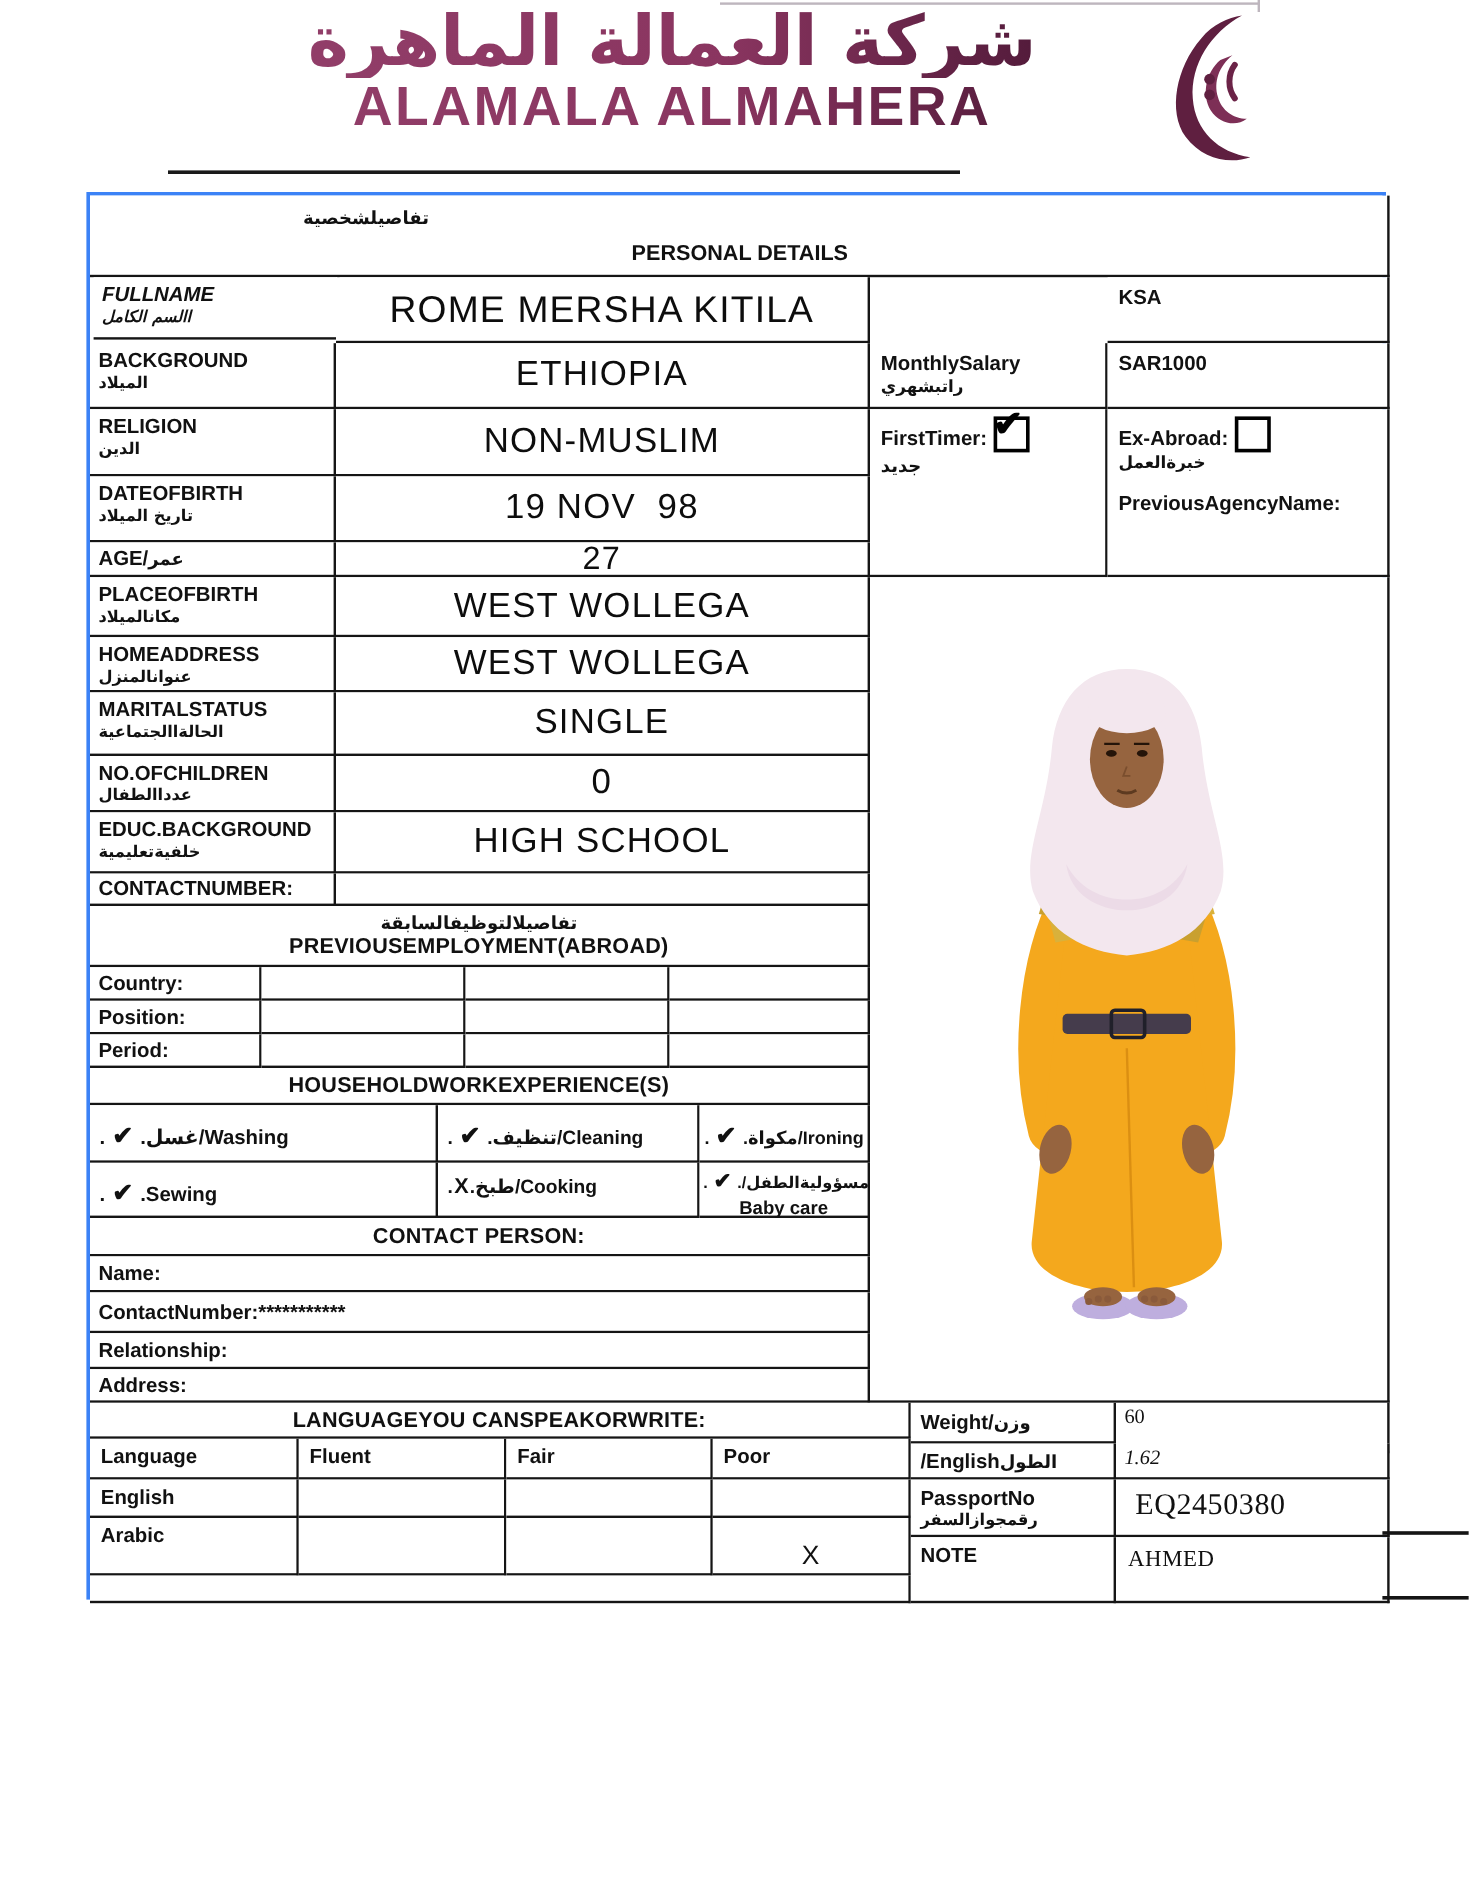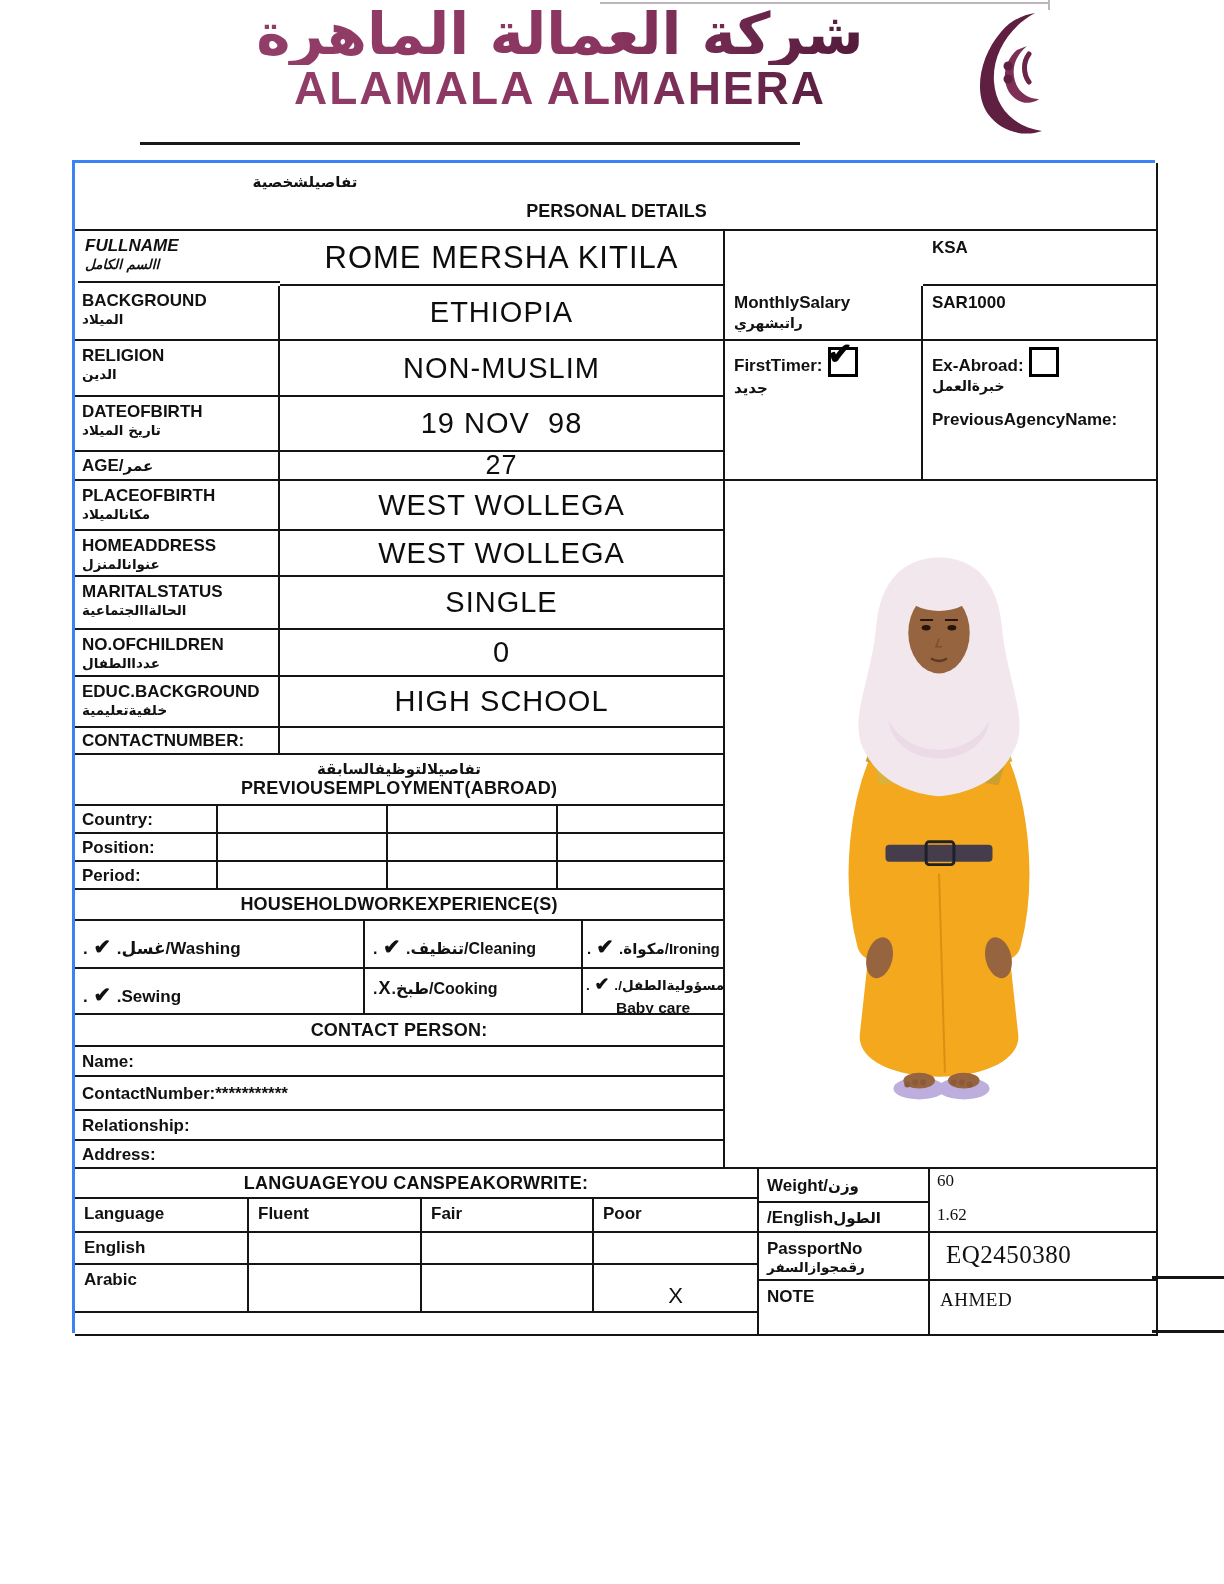--- a/index.html
+++ b/index.html
@@ -252,21 +252,21 @@
   <div class="cell" style="left:0;top:1150px;width:684px;height:23px;"></div>
 
   <div class="cell mlbl" style="left:684px;top:1006px;width:171px;height:34px;padding-top:7px;">
     <span>Weight/</span><span class="ar" style="font-size:15px;">وزن</span>
   </div>
   <div class="cell mval" style="left:855px;top:1006px;width:228px;height:42px;">60</div>
 
   <div class="cell mlbl" style="left:684px;top:1040px;width:171px;height:30px;padding-top:5px;">
     <span>/English</span><span class="ar" style="font-size:15px;">الطول</span>
   </div>
-  <div class="cell mval" style="left:855px;top:1040px;width:228px;height:30px;">1.62</div>
+  <div class="cell mval" style="left:855px;top:1040px;width:228px;height:30px;font-style:italic;">1.62</div>
 
   <div class="cell mlbl" style="left:684px;top:1070px;width:171px;height:48px;padding-top:6px;">
     <div>PassportNo</div>
     <div class="ar" style="font-size:13.5px;">رقمجوازالسفر</div>
   </div>
   <div class="cell mval" style="left:855px;top:1070px;width:228px;height:48px;font-size:25px;padding:8px 0 0 16px;letter-spacing:.5px;">EQ2450380</div>
 
   <div class="cell mlbl" style="left:684px;top:1118px;width:171px;height:55px;padding-top:6px;">NOTE</div>
   <div class="cell mval" style="left:855px;top:1118px;width:228px;height:55px;font-size:19px;padding:8px 0 0 10px;letter-spacing:.5px;">AHMED</div>
 </div>

